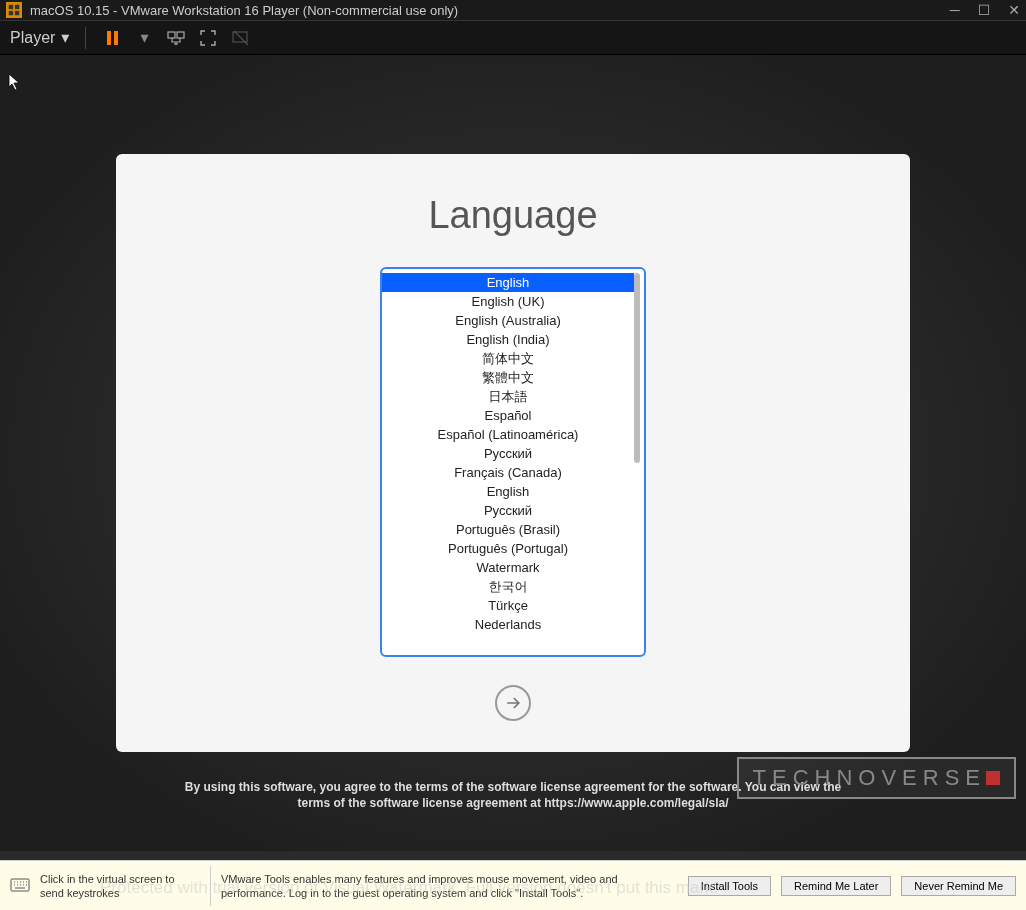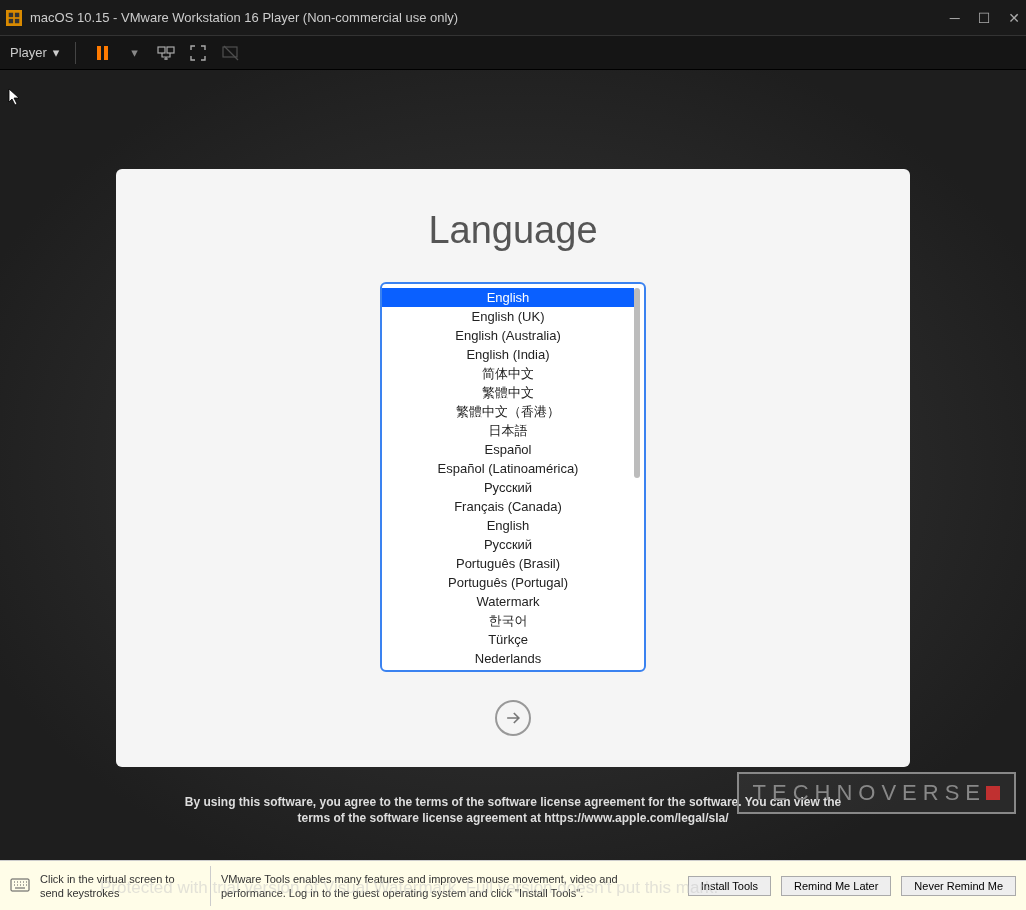--- a/index.html
+++ b/index.html
@@ -5,21 +5,21 @@
 * { margin: 0; padding: 0; box-sizing: border-box; }
 body {
   width: 1026px;
   height: 910px;
   background: #2a2a2a;
   font-family: -apple-system, "Segoe UI", Arial, sans-serif;
   overflow: hidden;
   position: relative;
 }
 .titlebar {
-  height: 36px;
+  height: 21px;
   background: #1a1a1a;
   border-bottom: 1px solid #333;
   display: flex;
   align-items: center;
   padding: 0 6px;
   color: #ccc;
   font-size: 13px;
 }
 .titlebar-icon {
   width: 16px; height: 16px;
@@ -33,21 +33,21 @@
 .titlebar-controls span { cursor: pointer; font-size: 14px; }
 
 .toolbar {
   height: 34px;
   background: #151515;
   display: flex;
   align-items: center;
   padding: 0 10px;
   gap: 12px;
   color: #ccc;
-  font-size: 13px;
+  font-size: 16px;
   border-bottom: 1px solid #000;
 }
 .player-menu { display: flex; align-items: center; gap: 6px; cursor: pointer; }
 .toolbar-sep { width: 1px; height: 22px; background: #444; margin: 0 4px; }
 .toolbar-icon { width: 20px; height: 20px; display: flex; align-items: center; justify-content: center; cursor: pointer; }
 .pause-icon { display: flex; gap: 3px; }
 .pause-bar { width: 4px; height: 14px; background: #ff7a00; }
 
 .vm-viewport {
   position: relative;
@@ -260,21 +260,20 @@
   <div class="mac-panel">
     <div class="mac-title">Language</div>
     <div class="lang-box">
       <div class="lang-list" id="lang-list">
           <div class="lang-item selected">English</div>
           <div class="lang-item">English (UK)</div>
           <div class="lang-item">English (Australia)</div>
           <div class="lang-item">English (India)</div>
           <div class="lang-item">简体中文</div>
           <div class="lang-item">繁體中文</div>
-          <div class="lang-item">繁體中文（香港）</div>
           <div class="lang-item">日本語</div>
           <div class="lang-item">Español</div>
           <div class="lang-item">Español (Latinoamérica)</div>
           <div class="lang-item">Русский</div>
           <div class="lang-item">Français (Canada)</div>
           <div class="lang-item">English</div>
           <div class="lang-item">Русский</div>
           <div class="lang-item">Português (Brasil)</div>
           <div class="lang-item">Português (Portugal)</div>
           <div class="lang-item">Watermark</div>

